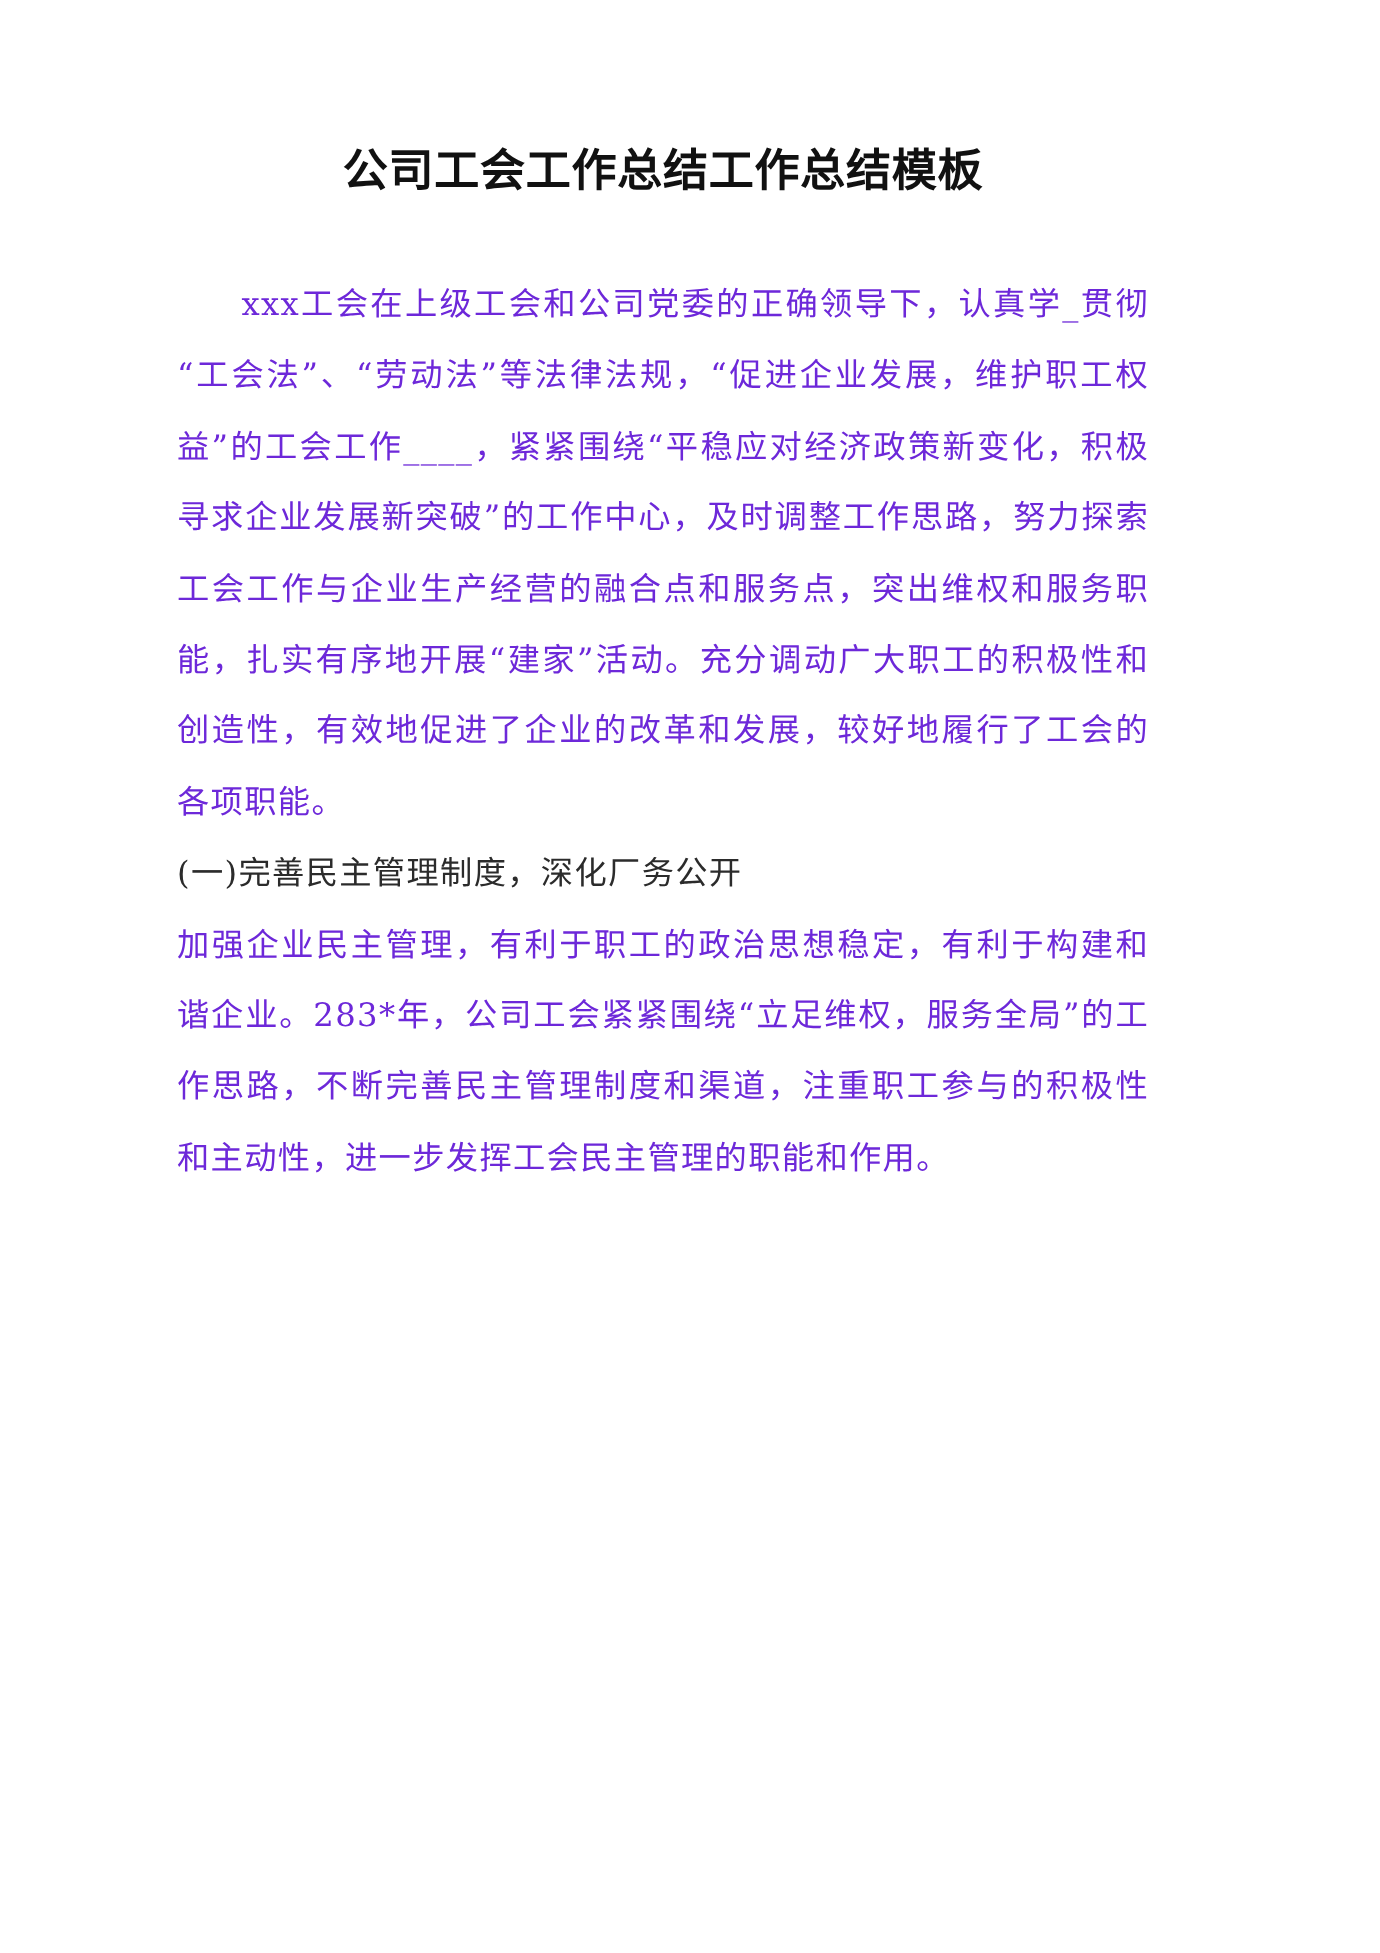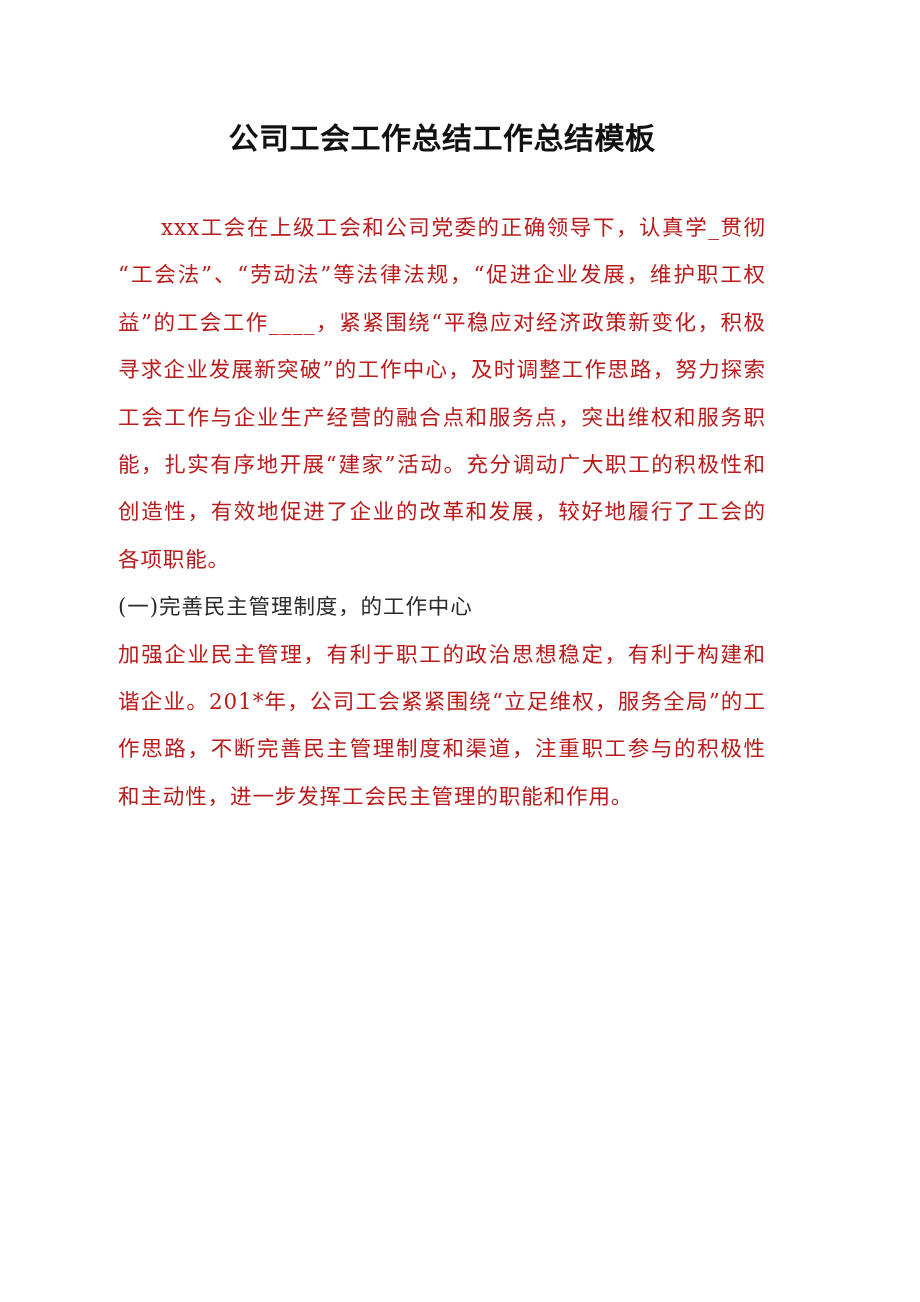--- a/index.html
+++ b/index.html
@@ -27,28 +27,28 @@
   }
   .doc-title {
     font-family: "DejaVu Sans", "Liberation Sans", sans-serif;
     font-weight: 700;
     font-size: 30px;
     line-height: 38px;
     color: #111111;
     text-align: center;
     letter-spacing: 0.5px;
     margin: 0;
-    padding-top: 120px;
+    padding-top: 96px;
     padding-bottom: 0;
   }
   .para {
     font-family: "DejaVu Serif", "Liberation Serif", serif;
     font-size: 21.5px;
     line-height: 47.4px;
-    color: #b91c1c;
+    color: #6d28d9;
     text-align: justify;
     text-justify: inter-ideograph;
     margin: 0;
     letter-spacing: 0.9px;
     word-break: break-all;
   }
   .para-intro {
     text-indent: 2em;
     margin-top: 46px;
   }
@@ -69,20 +69,20 @@
 <body>
 
 <div class="page">
 
   <div class="doc-body">
 
     <h1 class="doc-title">公司工会工作总结工作总结模板</h1>
 
     <p class="para para-intro">xxx工会在上级工会和公司党委的正确领导下，认真学_贯彻“工会法”、“劳动法”等法律法规，“促进企业发展，维护职工权益”的工会工作____，紧紧围绕“平稳应对经济政策新变化，积极寻求企业发展新突破”的工作中心，及时调整工作思路，努力探索工会工作与企业生产经营的融合点和服务点，突出维权和服务职能，扎实有序地开展“建家”活动。充分调动广大职工的积极性和创造性，有效地促进了企业的改革和发展，较好地履行了工会的各项职能。</p>
 
-    <p class="heading-line">(一)完善民主管理制度，的工作中心</p>
+    <p class="heading-line">(一)完善民主管理制度，深化厂务公开</p>
 
-    <p class="para para-body">加强企业民主管理，有利于职工的政治思想稳定，有利于构建和谐企业。201*年，公司工会紧紧围绕“立足维权，服务全局”的工作思路，不断完善民主管理制度和渠道，注重职工参与的积极性和主动性，进一步发挥工会民主管理的职能和作用。</p>
+    <p class="para para-body">加强企业民主管理，有利于职工的政治思想稳定，有利于构建和谐企业。283*年，公司工会紧紧围绕“立足维权，服务全局”的工作思路，不断完善民主管理制度和渠道，注重职工参与的积极性和主动性，进一步发挥工会民主管理的职能和作用。</p>
 
 
   </div>
 
 </div>
 
 </body></html>

